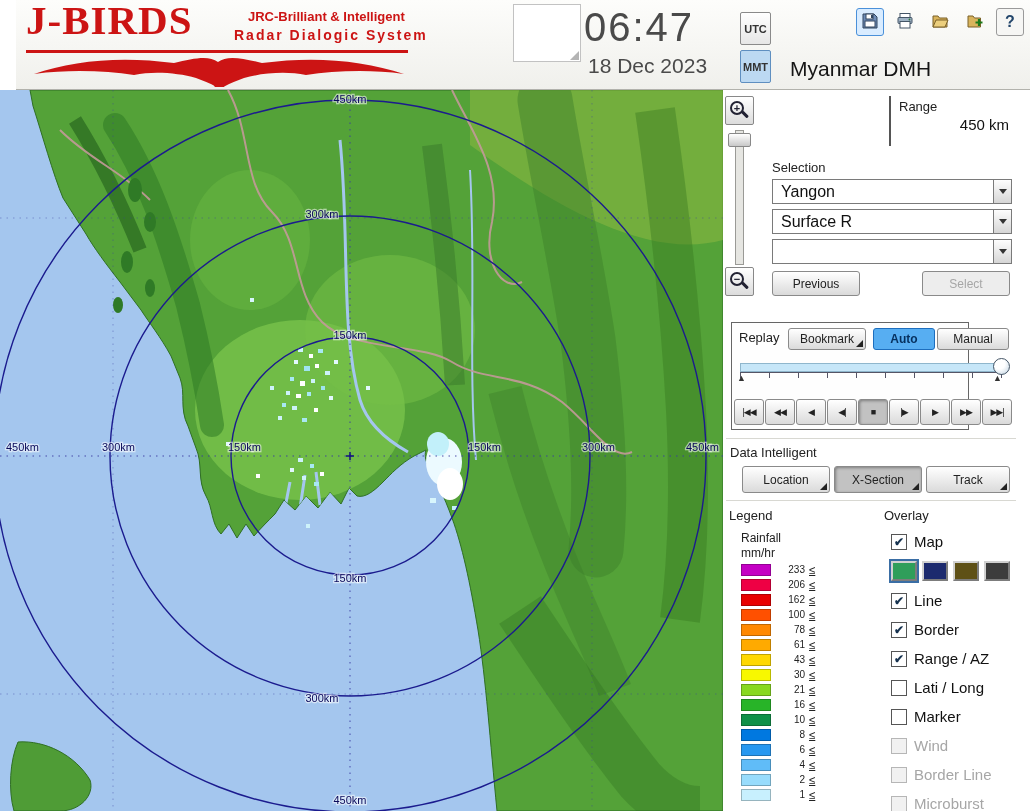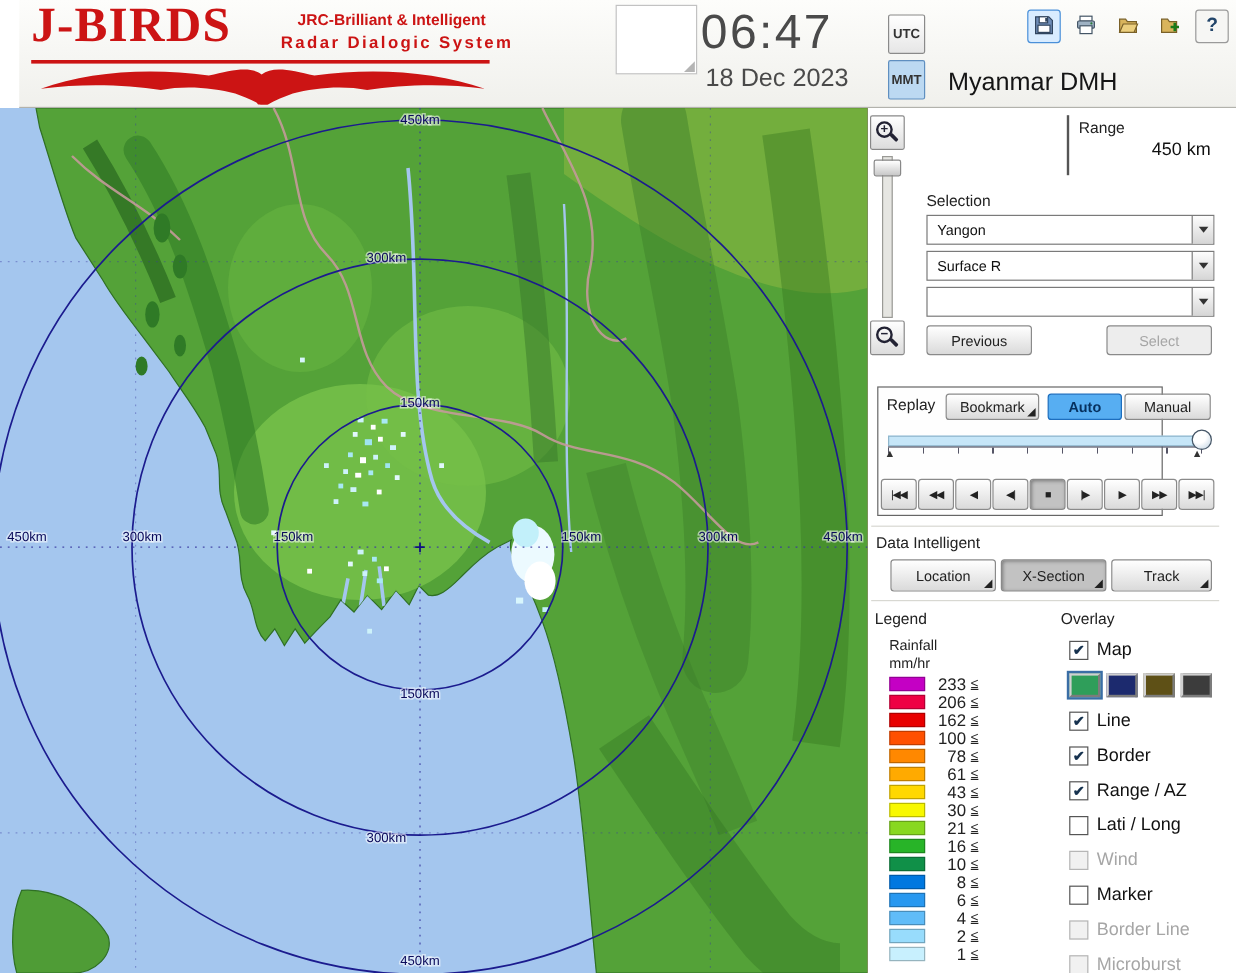--- a/index.html
+++ b/index.html
@@ -42,21 +42,21 @@
   .btn.selected { background:#57aef2; border-color:#1d6ebe; color:#06305e; font-weight:bold; }
   .btn.disabled { color:#a6a6a6; background:#ededed; }
   .corner::after { content:""; position:absolute; right:2px; bottom:2px;
                    border-left:7px solid transparent; border-bottom:7px solid #222; }
   .sec-label { font-size:13px; color:#222; }
   .sep { position:absolute; height:1px; background:#d8d8d2; }
 
   
   .dd { position:absolute; height:25px; width:240px; background:#fff; border:1px solid #7a7a7a;
         display:flex; align-items:stretch; }
-  .dd-val { flex:1; display:flex; align-items:center; padding-left:8px; font-size:12px; color:#111; }
+  .dd-val { flex:1; display:flex; align-items:center; padding-left:8px; font-size:16px; color:#111; }
   .dd-btn { width:18px; border-left:1px solid #7a7a7a;
             background:linear-gradient(#fdfdfd,#d6d6d6); display:flex; align-items:center; justify-content:center; }
   .dd-arrow { width:0; height:0; border-left:4px solid transparent; border-right:4px solid transparent;
               border-top:5px solid #333; }
 
   
   #replay-box { position:absolute; left:731px; top:322px; width:238px; height:108px;
                 border:1px solid #666; background:#fefefe; }
   #timeline { position:absolute; left:8px; top:40px; width:264px; height:22px; }
   #tl-track { position:absolute; left:0; top:0; width:264px; height:9px; background:#c6e6f8;
@@ -67,21 +67,21 @@
               border:1.5px solid #456; background:radial-gradient(circle at 35% 30%, #ffffff 0 40%, #bcd0e0); }
   .tl-mark { position:absolute; top:11px; font-size:9px; color:#333; line-height:1; }
   #transport { position:absolute; left:2px; top:76px; display:flex; }
   .tbtn { position:relative; width:30px; height:26px; margin-right:1px; font-size:9px;
           letter-spacing:-1px; white-space:nowrap; }
 
   
   #legend-rows { position:absolute; left:741px; top:562px; }
   .lg-row { display:flex; align-items:center; height:15px; }
   .lg-sw { width:30px; height:12px; margin-right:8px; border:1px solid rgba(0,0,0,.25); }
-  .lg-val { width:26px; text-align:right; font-size:14px; color:#222; }
+  .lg-val { width:26px; text-align:right; font-size:10px; color:#222; }
   .lg-le { margin-left:4px; font-size:11.5px; color:#222; text-decoration:underline; }
 
   
   #overlay-rows { position:absolute; left:891px; top:527px; width:135px; }
   .ov-row { display:flex; align-items:center; height:29px; }
   .cb { width:16px; height:16px; background:#fff; border:1px solid #555; margin-right:7px;
         display:flex; align-items:center; justify-content:center; font-size:12px; font-weight:bold;
         color:#16324f; line-height:1; }
   .ov-label { font-size:15px; color:#111; }
   .ov-row.disabled .cb { border-color:#b6b6b6; background:#f1f1f1; }
@@ -486,28 +486,28 @@
       <span class="ov-label">Border</span>
     </div>
     <div class="ov-row">
       <span class="cb">✔</span>
       <span class="ov-label">Range / AZ</span>
     </div>
     <div class="ov-row">
       <span class="cb"></span>
       <span class="ov-label">Lati / Long</span>
     </div>
+    <div class="ov-row">
+      <span class="cb"></span>
+      <span class="ov-label">Marker</span>
+    </div>
     <div class="ov-row disabled">
       <span class="cb"></span>
       <span class="ov-label">Wind</span>
     </div>
-    <div class="ov-row">
-      <span class="cb"></span>
-      <span class="ov-label">Marker</span>
-    </div>
     <div class="ov-row disabled">
       <span class="cb"></span>
       <span class="ov-label">Border Line</span>
     </div>
     <div class="ov-row disabled">
       <span class="cb"></span>
       <span class="ov-label">Microburst</span>
     </div>
   </div>
 

